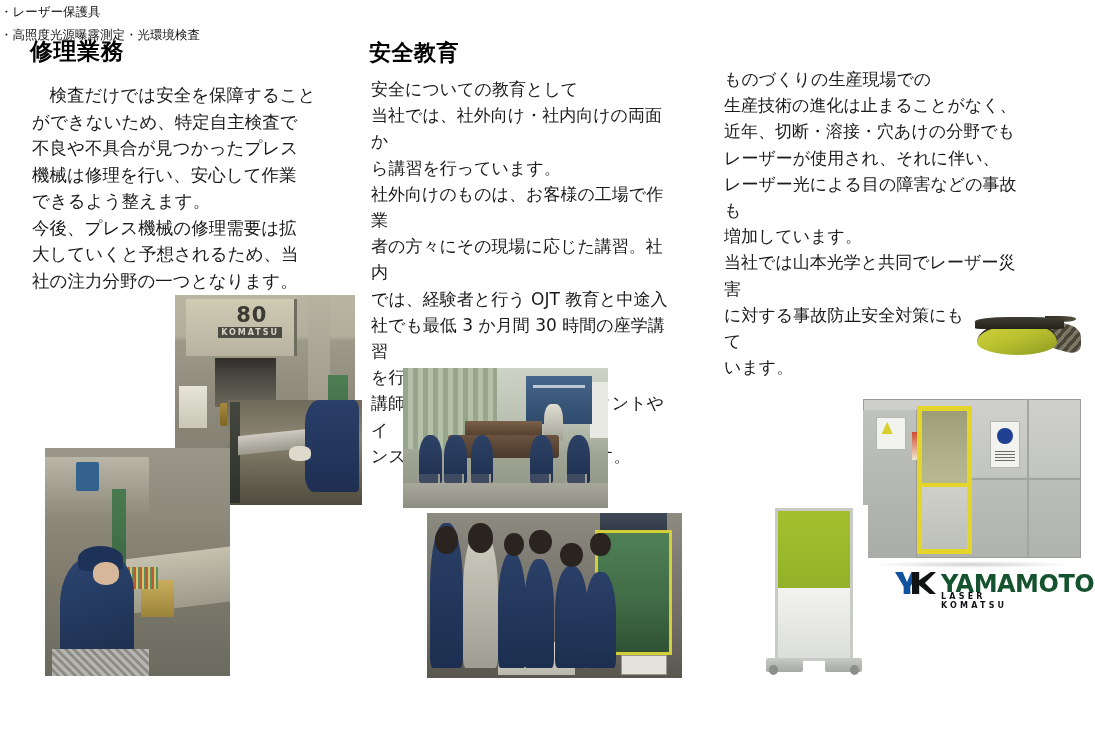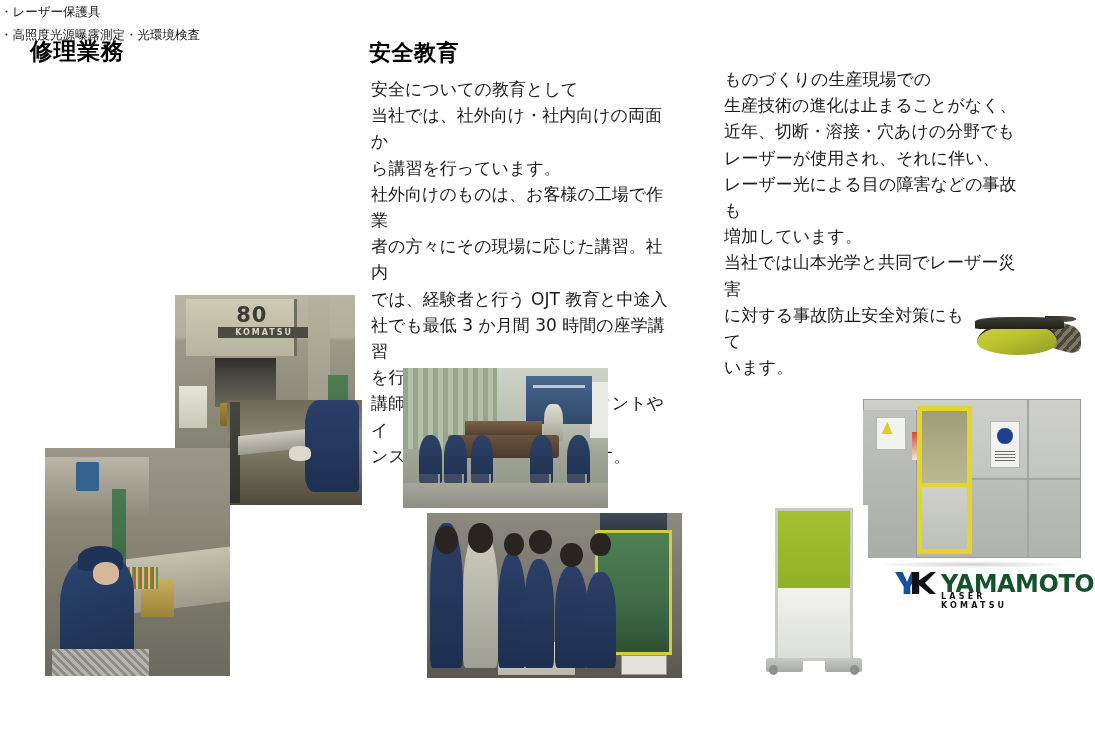--- a/index.html
+++ b/index.html
@@ -67,21 +67,21 @@
     border-right: 3px solid #6f6c60;
   }
   .press-80 {
     position:absolute; left:34%; top:4%;
     font-family:"DejaVu Sans",sans-serif; font-weight:bold;
     font-size:21px; color:#3b3a33; letter-spacing:1px;
   }
   .press-brand {
     position:absolute; left:24%; top:17%;
     font-size:8px; font-weight:bold; letter-spacing:2px; color:#2e2d27;
-    background:#4b4a40; color:#d9d6c8; padding:1px 17px;
+    background:#4b4a40; color:#d9d6c8; padding:1px 3px;
   }
   .press-slot {
     position:absolute; left:22%; top:33%; width:34%; height:26%;
     background: linear-gradient(180deg,#2f2e2a,#4a4943 40%,#6d6a5c);
   }
   .press-die {
     position:absolute; left:25%; top:57%; width:28%; height:12%;
     background: linear-gradient(180deg,#a8893c,#7d6526);
     border-radius: 2px;
   }
@@ -408,20 +408,28 @@
     font-size:8px; letter-spacing:3.2px; color:#111214;
   }
 </style>
 </head>
 <body>
 
 <div id="page">
 
   <div class="col-title" id="title-repair">修理業務</div>
 
+  <div class="col-body" id="body-repair">　検査だけでは安全を保障すること
+ができないため、特定自主検査で
+不良や不具合が見つかったプレス
+機械は修理を行い、安心して作業
+できるよう整えます。
+今後、プレス機械の修理需要は拡
+大していくと予想されるため、当
+社の注力分野の一つとなります。</div>
 
   <div class="photo" id="photo-press">
     <div class="press-bg"></div>
     <div class="press-head"></div>
     <div class="press-80">80</div>
     <div class="press-brand">KOMATSU</div>
     <div class="press-slot"></div>
     <div class="press-die"></div>
     <div class="press-col-r"></div>
     <div class="press-green"></div>

